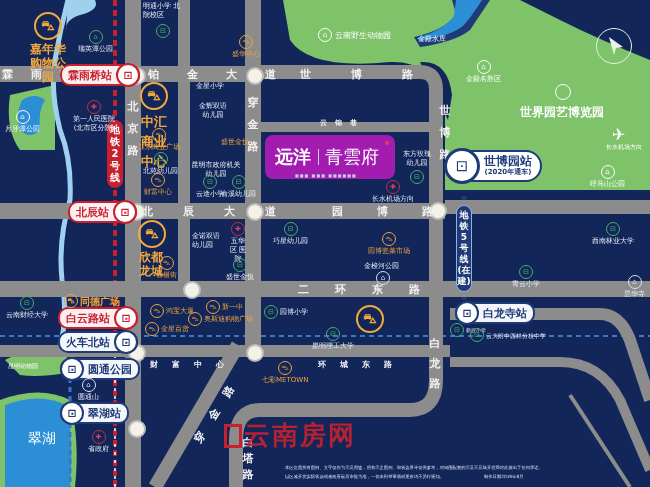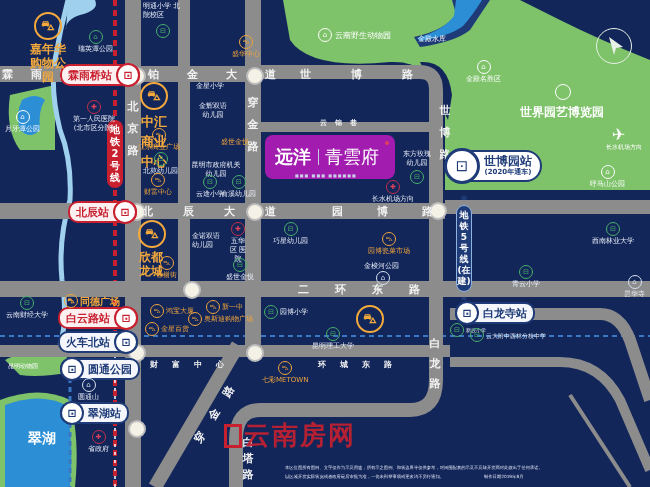--- a/index.html
+++ b/index.html
@@ -173,21 +173,21 @@
   <div class="abs" style="left:606px;top:143px;color:#fff;font-size:6px;">长水机场方向</div>
   <div class="poi park" style="left:590px;top:165px;color:#fff;">
       <span class="ic" style="color:#fff;border-color:#fff;">⌂</span>
       <span>呼马山公园</span>
     </div>
   <div class="poi park" style="left:5px;top:110px;color:#fff;">
       <span class="ic" style="color:#fff;border-color:#fff;">⌂</span>
       <span>月牙潭公园</span>
     </div>
   <div class="abs" style="left:8px;top:362px;color:#fff;font-size:6px;">昆明动物园</div>
-  <div class="abs" style="left:28px;top:430px;color:#fff;font-size:14px;font-weight:bold;">翠湖</div>
+  <div class="abs" style="left:28px;top:430px;color:#fff;font-size:14px;font-weight:normal;">翠湖</div>
 
   <div class="bigshop" style="left:28px;top:12px;">
       <div class="cart">⛍</div>
       <span style="display:block;width:40px;font-family:Liberation Serif, serif;">嘉年华购物公园</span>
     </div>
   <div class="bigshop" style="left:140px;top:82px;">
       <div class="cart">⛍</div>
       <span style="display:block;width:28px;font-size:13px;line-height:20px;">中汇商业中心</span>
     </div>
   <div class="bigshop" style="left:138px;top:220px;">

